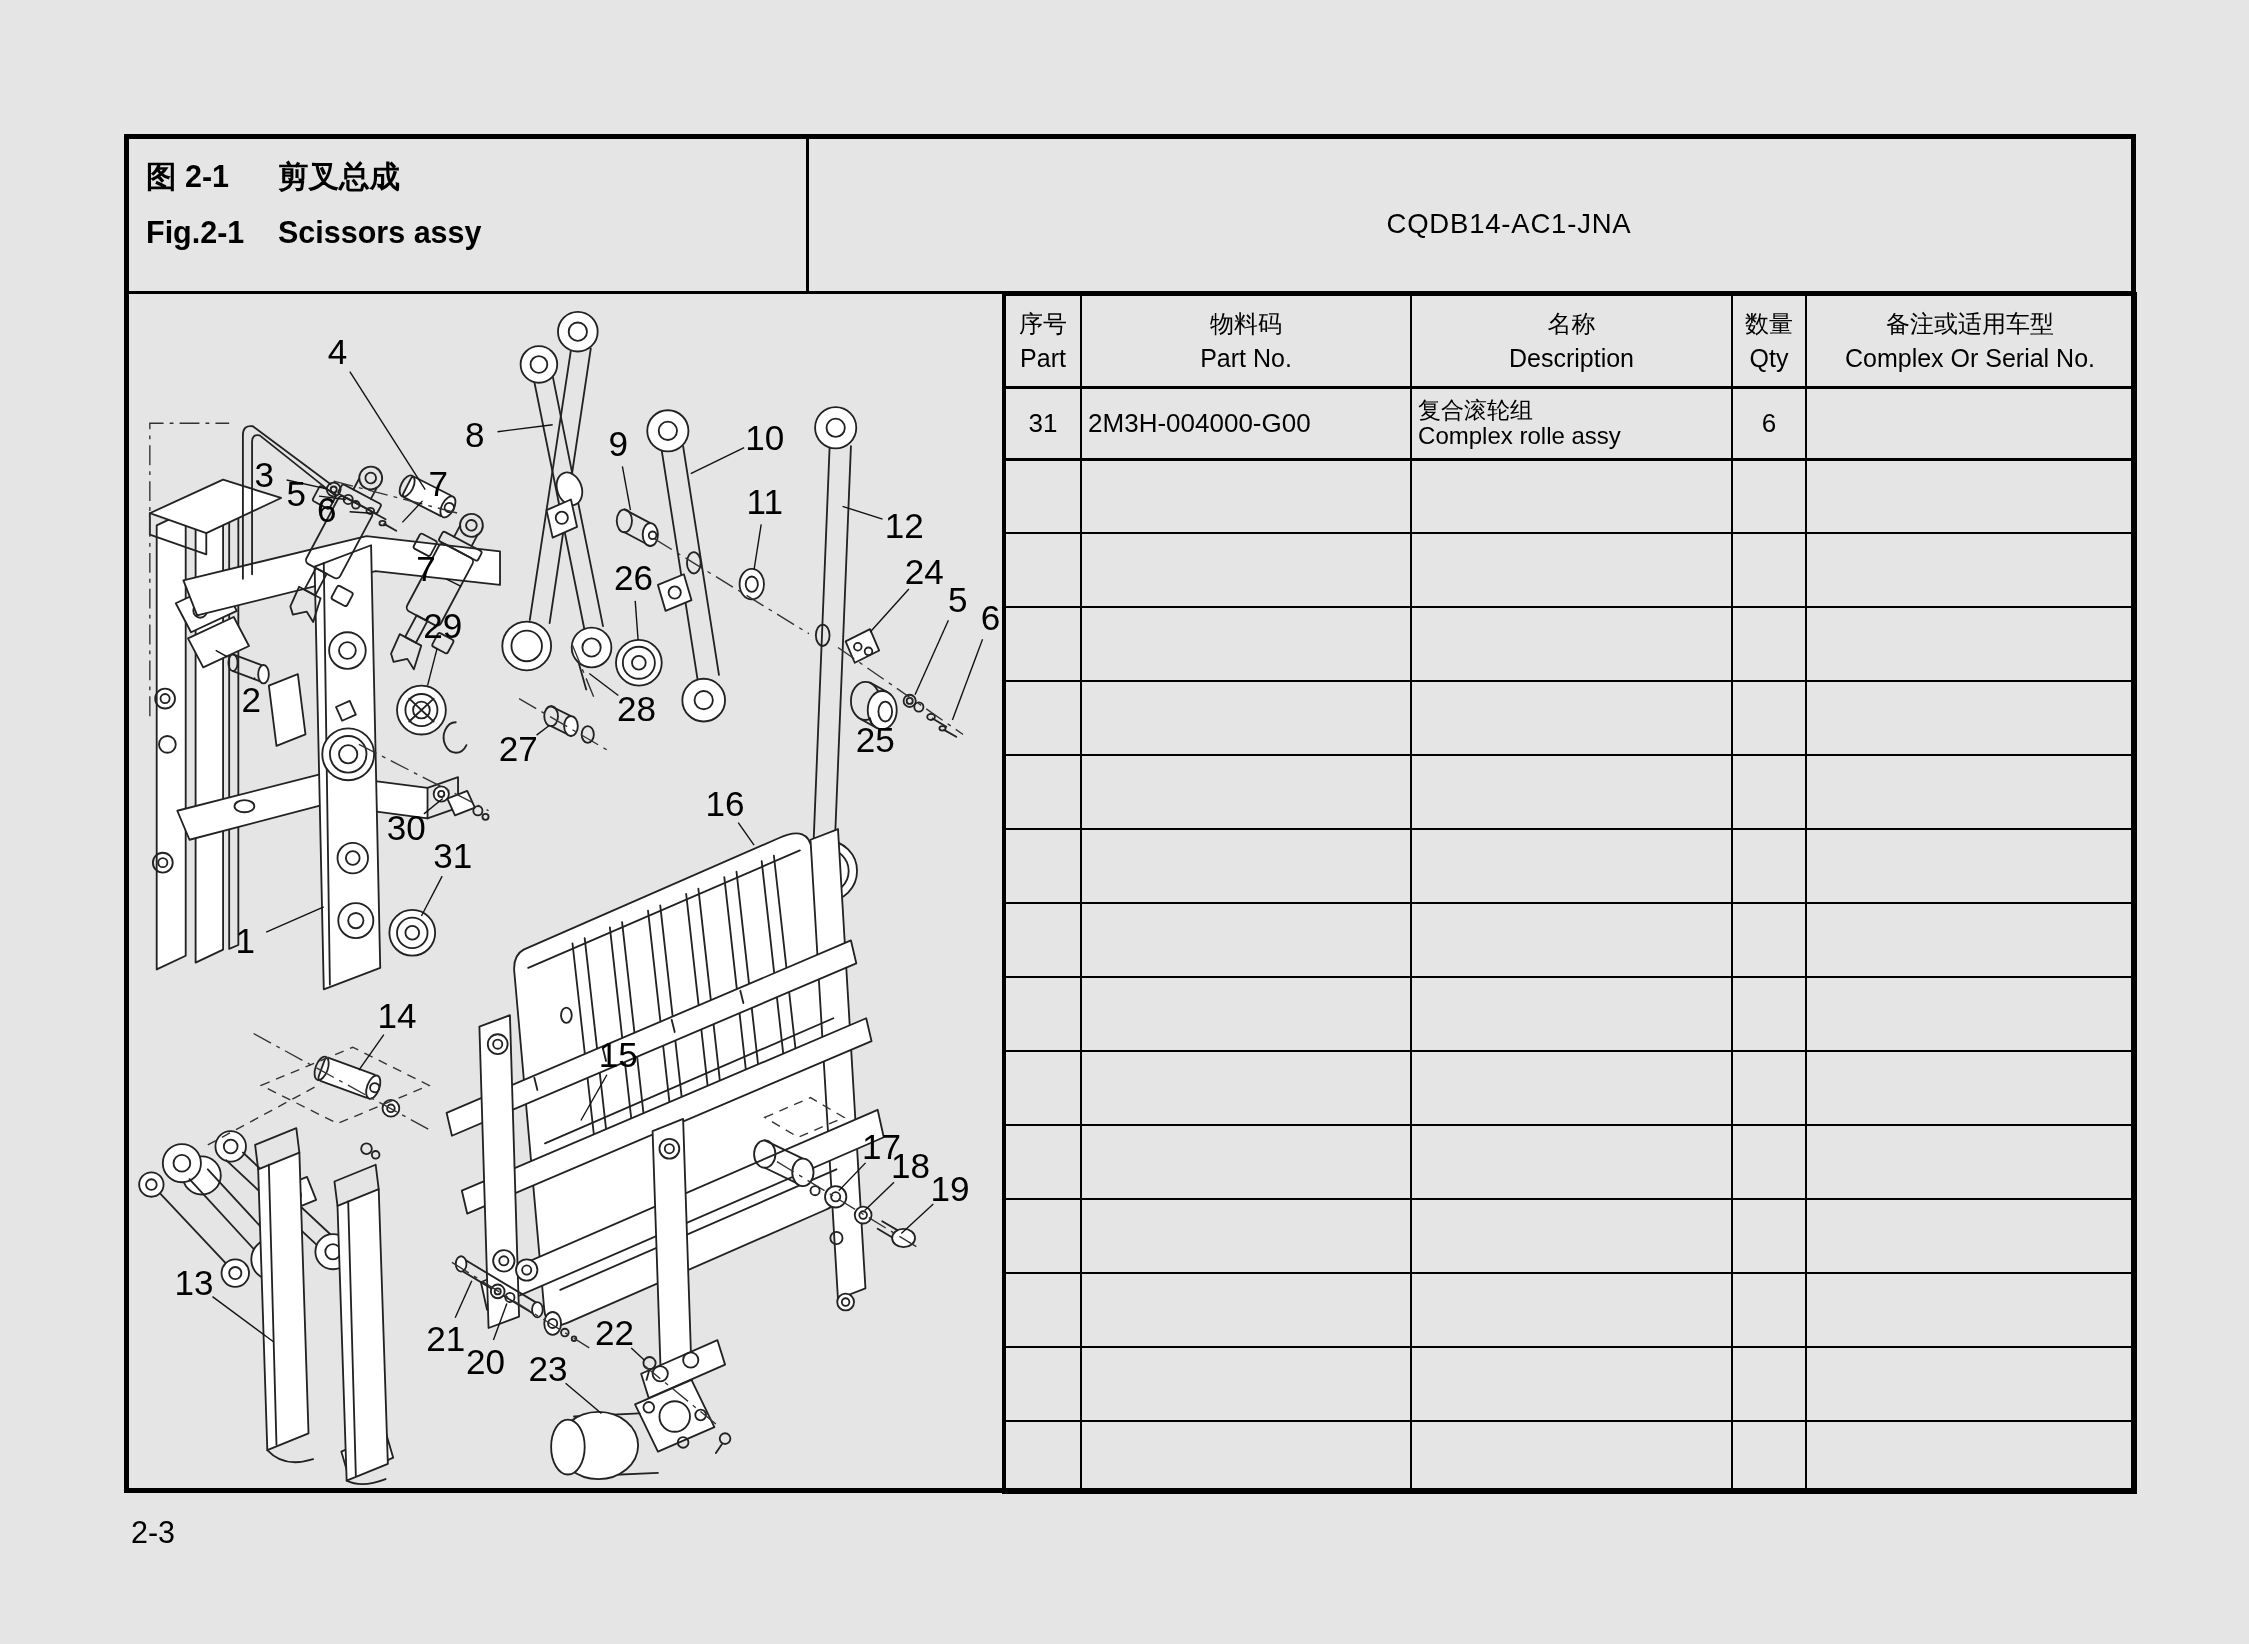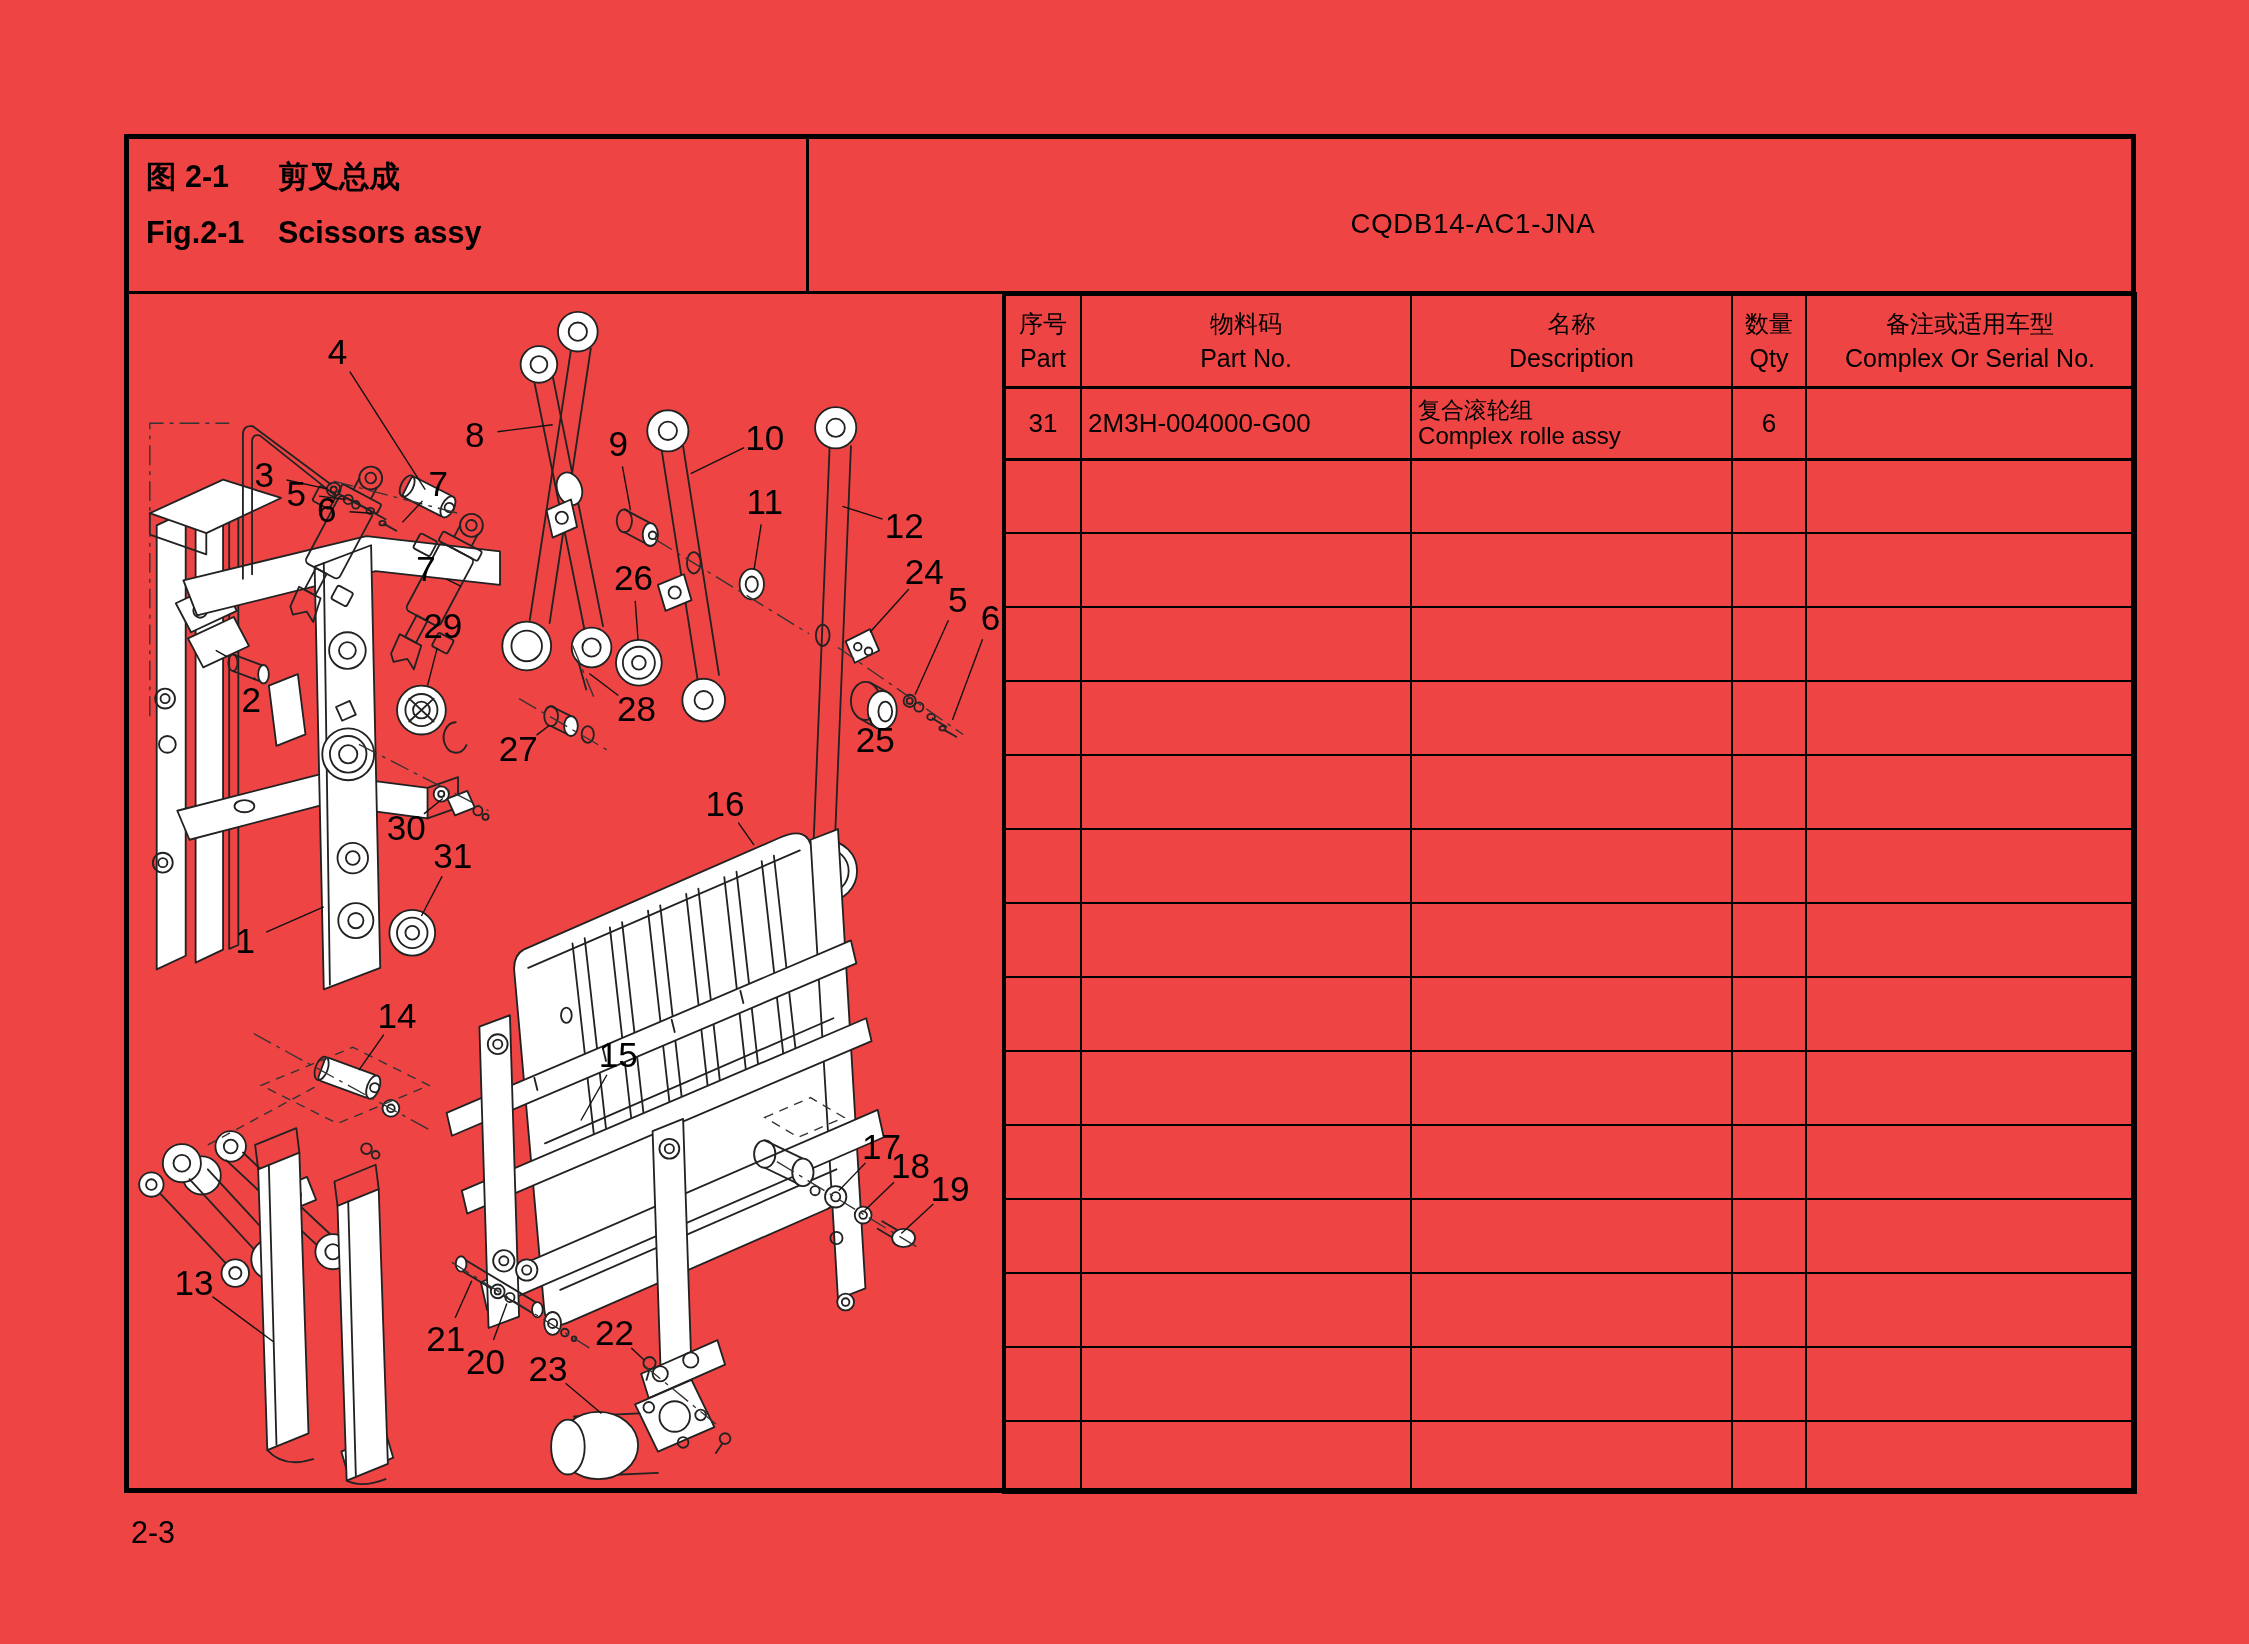--- a/index.html
+++ b/index.html
@@ -1,27 +1,27 @@
 <!DOCTYPE html>
 <html style="font-size:12.2px"><head>
 <meta charset="utf-8">
 <style>
   html,body{margin:0;padding:0;background:#fff;}
-  .page{position:relative;width:2250px;height:1644px;background:#ef4444;
+  .page{position:relative;width:2250px;height:1644px;background:#e5e5e5;
         font-family:"Liberation Sans",sans-serif;color:#000;overflow:hidden;}
   .outer-border{position:absolute;left:124px;top:134px;width:2012px;height:1359px;
         border:5.3px solid #000;box-sizing:border-box;}
   .title-divider{position:absolute;left:806px;top:134px;width:3.1px;height:160px;background:#000;}
   .title-bottom{position:absolute;left:124px;top:291px;width:2012px;height:3.1px;background:#000;}
   .title-block{position:absolute;left:146px;top:157px;width:641px;}
   .t-row{display:flex;align-items:baseline;margin-bottom:17px;}
   .t-label{width:132px;font-weight:bold;font-size:30.5px;white-space:nowrap;}
   .t-name{font-weight:bold;font-size:30.5px;white-space:nowrap;}
   .code-block{position:absolute;left:809px;top:208px;width:1328px;text-align:center;
-        font-size:27.5px;letter-spacing:0.8px;}
+        font-size:27.5px;letter-spacing:0.8px;padding-left:36px;}
   .page-number{position:absolute;left:131px;top:1515px;font-size:30.5px;}
   .table-wrap{position:absolute;left:1002px;top:292px;width:1135px;height:1202px;overflow:hidden;}
   table.parts{width:100%;height:100%;border-collapse:collapse;table-layout:fixed;
         border:4.6px solid #000;}
   table.parts th,table.parts td{border:2.3px solid #000;padding:0 6.1px;overflow:hidden;
         font-weight:normal;vertical-align:middle;}
   tr.header-row{height:93px;}
   tr.header-row th{text-align:center;border-bottom:3.1px solid #000;}
   .h-cn{font-size:24px;line-height:1.55;}
   .h-en{font-size:25px;line-height:1.35;}

